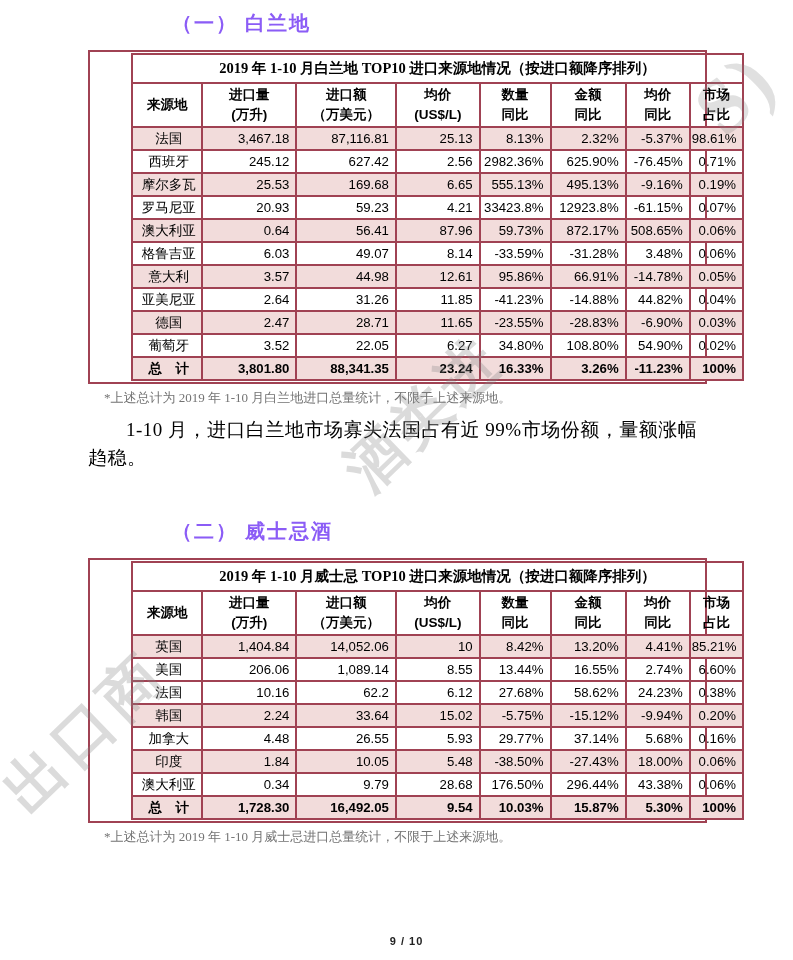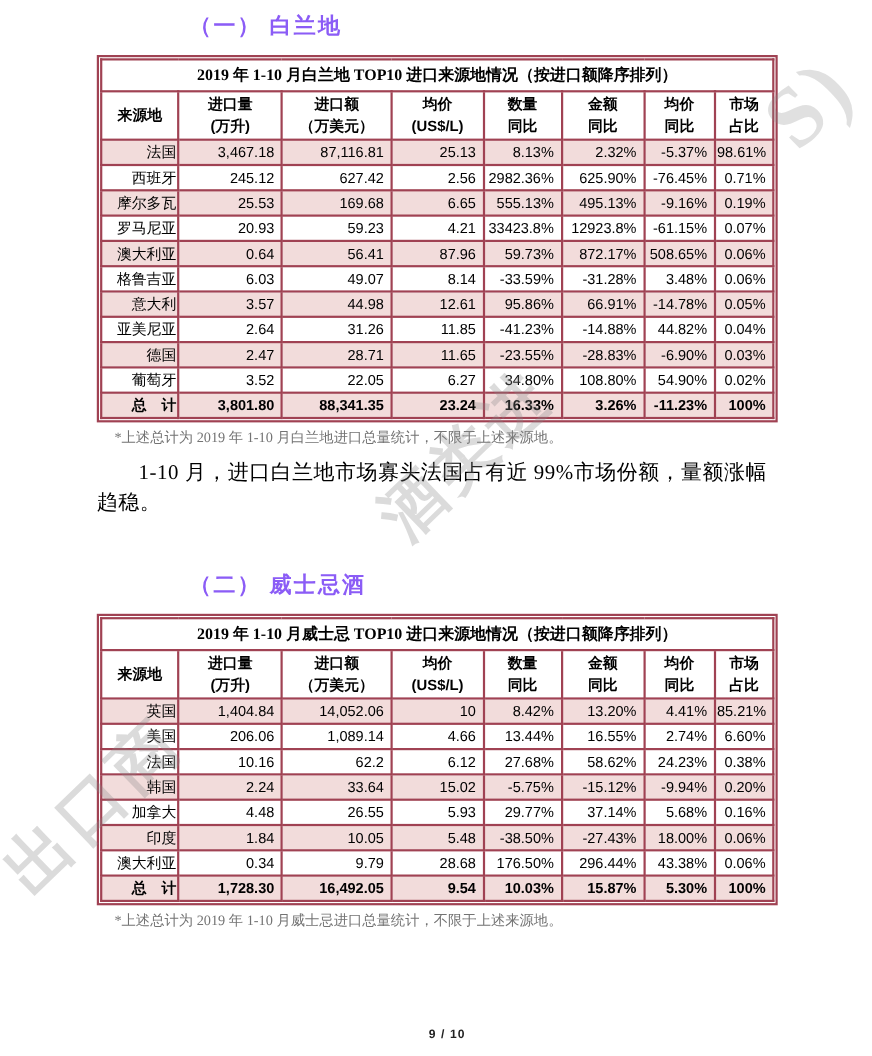--- a/index.html
+++ b/index.html
@@ -14,34 +14,34 @@
   }
   .content{position:absolute;left:88px;top:0;width:619px;z-index:1;}
   .sec-heading{
     margin:0;font-size:20px;font-weight:bold;letter-spacing:2px;color:#8b5cf6;
   }
   .sec-heading.first{margin:10px 0 13px 84px;}
   .sec-heading.second{margin:46px 0 13px 84px;}
   .tframe{border:2px solid var(--border);padding:1px;background:#fff;}
   table{
     width:100%;border-collapse:collapse;table-layout:fixed;
-    font-family:"Liberation Sans",sans-serif;color:#000;
+    font-family:"Liberation Sans",sans-serif;color:#000;margin-left:40px;
   }
   th,td{border:2px solid var(--border);overflow:hidden;white-space:nowrap;}
   .title-cell{
     font-family:"Liberation Serif",serif;font-size:14.5px;font-weight:bold;
     height:25px;text-align:center;padding:1px 0;
   }
   .header-row th{
     font-size:13.5px;font-weight:bold;text-align:center;height:42px;
     line-height:1.45;padding:0;
   }
   tbody td{height:19px;font-size:13.2px;line-height:19px;}
   .c-num{text-align:right;padding-right:6px;}
-  .c-origin{text-align:right;padding-left:4px;font-size:13.5px;}
+  .c-origin{text-align:center;padding-left:4px;font-size:13.5px;}
   tr.pink td{background:var(--pink);}
   tr.total td{font-weight:bold;}
   .footnote{font-size:13px;margin:5px 0 0 16px;color:#737373;}
   .para{
     font-size:19px;line-height:28px;text-indent:2em;letter-spacing:0.5px;
     margin:9px 0 0 0;color:#000;
   }
   .wm{
     position:absolute;font-family:"Liberation Serif",serif;font-weight:bold;
     color:rgba(135,135,135,0.30);transform-origin:0 0;pointer-events:none;z-index:6;
@@ -297,21 +297,21 @@
               <td class="c-num">10</td>
               <td class="c-num">8.42%</td>
               <td class="c-num">13.20%</td>
               <td class="c-num">4.41%</td>
               <td class="c-num">85.21%</td>
             </tr>
             <tr class="">
               <td class="c-origin">美国</td>
               <td class="c-num">206.06</td>
               <td class="c-num">1,089.14</td>
-              <td class="c-num">4.66</td>
+              <td class="c-num">8.55</td>
               <td class="c-num">13.44%</td>
               <td class="c-num">16.55%</td>
               <td class="c-num">2.74%</td>
               <td class="c-num">6.60%</td>
             </tr>
             <tr class="">
               <td class="c-origin">法国</td>
               <td class="c-num">10.16</td>
               <td class="c-num">62.2</td>
               <td class="c-num">6.12</td>

